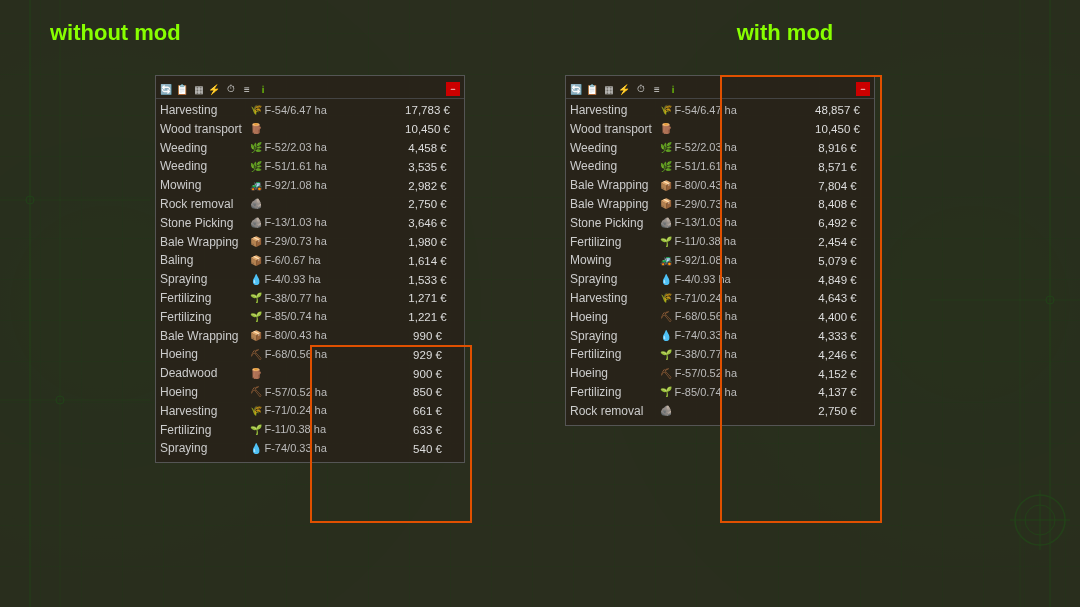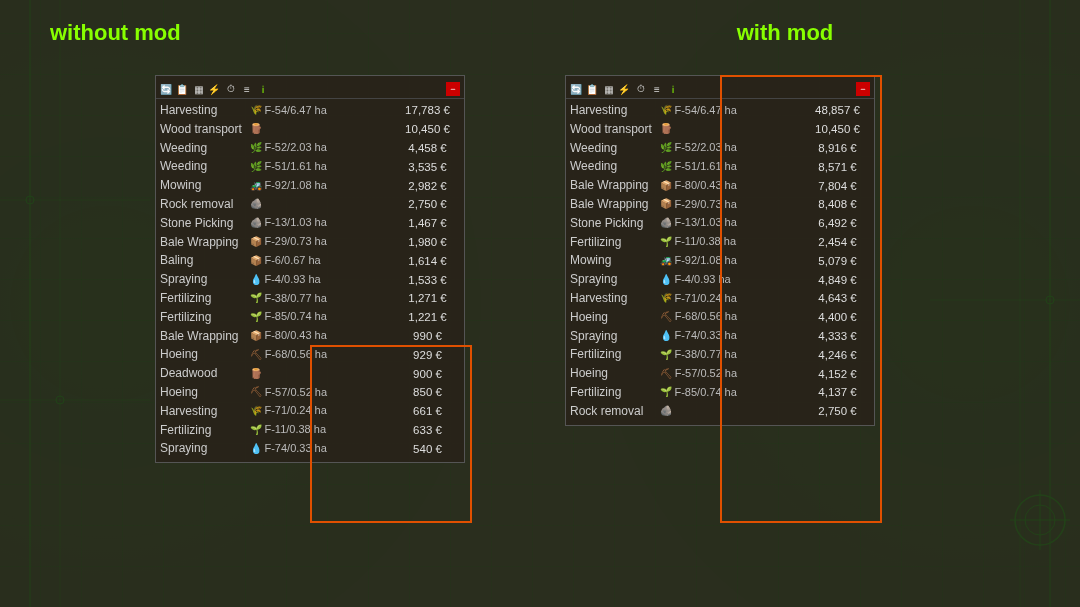--- a/index.html
+++ b/index.html
@@ -200,21 +200,21 @@
       <div class="panel-row">
         <span class="row-label">Rock removal</span>
         <span class="row-field">
           <span style="color:#aaa;font-size:10px;">🪨</span> 
         </span>
         <span class="row-amount">2,750 €</span>
       </div>
       <div class="panel-row">
         <span class="row-label">Stone Picking</span>
         <span class="row-field"><span style="color:#aaa;font-size:10px;">🪨</span> F-13/1.03 ha</span>
-        <span class="row-amount">1,467 €</span>
+        <span class="row-amount">3,646 €</span>
       </div>
       <div class="panel-row">
         <span class="row-label">Bale Wrapping</span>
         <span class="row-field"><span style="color:#d4a010;font-size:10px;">📦</span> F-29/0.73 ha</span>
         <span class="row-amount">1,980 €</span>
       </div>
       <div class="panel-row">
         <span class="row-label">Baling</span>
         <span class="row-field"><span style="color:#d4a010;font-size:10px;">📦</span> F-6/0.67 ha</span>
         <span class="row-amount">1,614 €</span>

